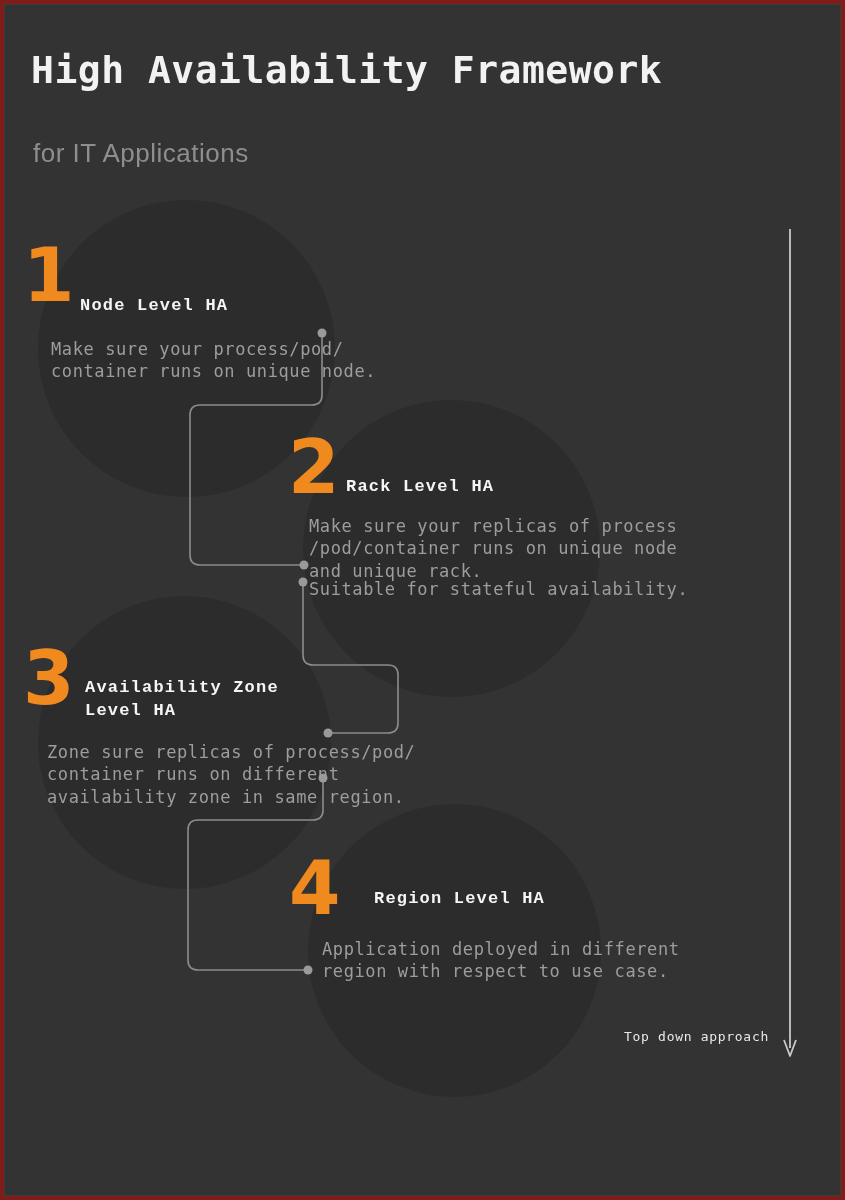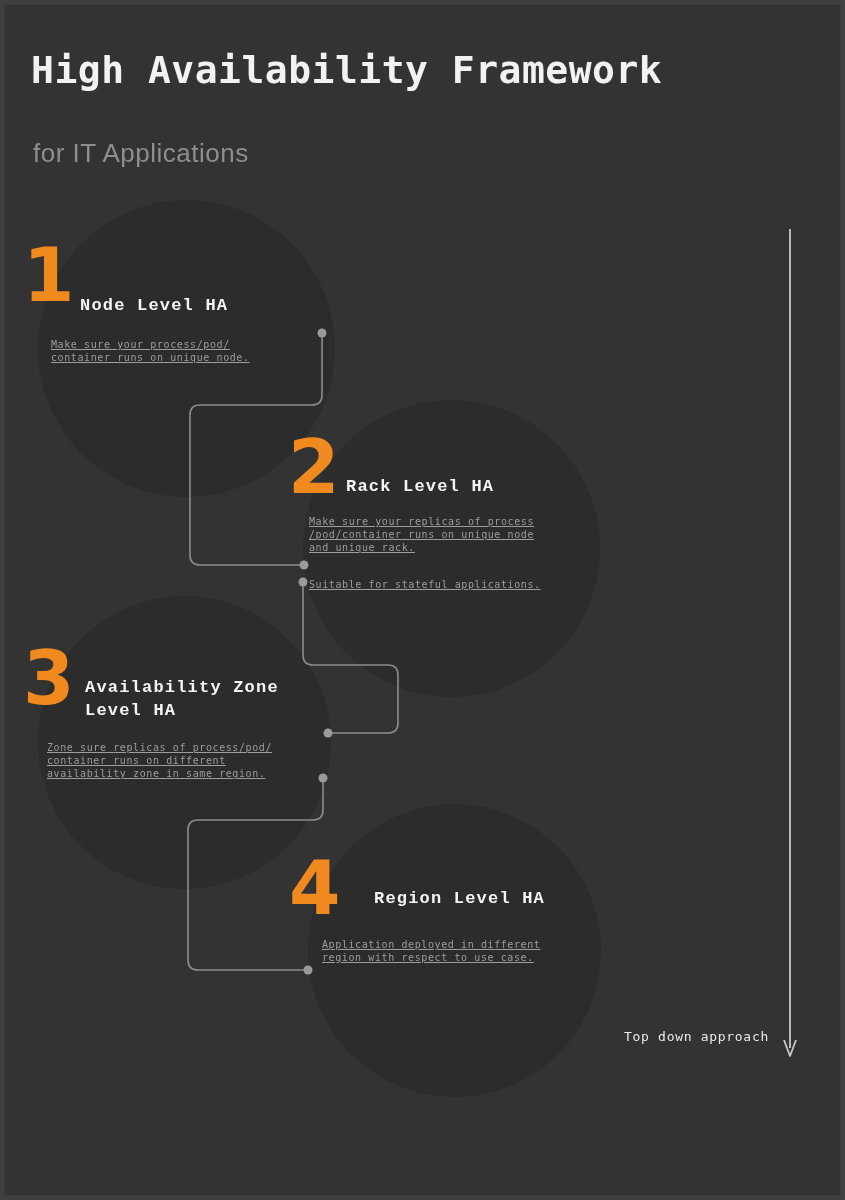--- a/index.html
+++ b/index.html
@@ -2,21 +2,21 @@
 <html><head>
 <meta charset="utf-8">
 <style>
   html,body{margin:0;padding:0;background:#2b2b2b;}
   body{
     width:845px;height:1200px;overflow:hidden;
     font-family:"DejaVu Sans Mono","Liberation Mono",monospace;
   }
   #poster{
     position:relative;width:845px;height:1200px;
-    background:#404040;
+    background:#7f1d1d;
     box-sizing:border-box;
   }
   
   #frame{
     position:absolute;left:4px;top:4px;right:4px;bottom:4px;
     border:1px solid #3b3b3b;
     background:#333333;
     pointer-events:none;
   }
 
@@ -51,25 +51,24 @@
   }
   .step-title{
     position:absolute;
     color:#f5f5f5;font-size:17px;font-weight:bold;
     letter-spacing:1.2px;line-height:1.35;
     font-family:Liberation Mono, monospace;
     white-space:pre-line;
   }
   .step-desc{
     position:absolute;
-    color:#9d9d9d;font-size:10px;line-height:1.32;
+    color:#9d9d9d;font-size:17px;line-height:1.32;
     letter-spacing:0.6px;
     font-family:"DejaVu Sans Mono","Liberation Mono",monospace;
     white-space:pre-line;
-    text-decoration:underline;
   }
 
   
   #wires{position:absolute;left:0;top:0;width:845px;height:1200px;}
 
   
   #approach-label{
     position:absolute;left:624px;top:1029px;
     color:#e9e9e9;font-size:13px;letter-spacing:0.7px;
     font-family:"DejaVu Sans Mono","Liberation Mono",monospace;
@@ -121,21 +120,21 @@
     <div class="step-desc" style="left:51px;top:338px;">Make sure your process/pod/
 container runs on unique node.</div>
   </div>
 
   <div>
     <div class="step-num" style="left:288px;top:430px;">2</div>
     <div class="step-title" style="left:346px;top:476px;">Rack Level HA</div>
     <div class="step-desc" style="left:309px;top:515px;">Make sure your replicas of process
 /pod/container runs on unique node
 and unique rack.</div>
-    <div class="step-desc" style="left:309px;top:578px;">Suitable for stateful applications.</div>
+    <div class="step-desc" style="left:309px;top:578px;">Suitable for stateful availability.</div>
   </div>
 
   <div>
     <div class="step-num" style="left:23px;top:641px;">3</div>
     <div class="step-title" style="left:85px;top:677px;">Availability Zone
 Level HA</div>
     <div class="step-desc" style="left:47px;top:741px;">Zone sure replicas of process/pod/
 container runs on different
 availability zone in same region.</div>
   </div>

